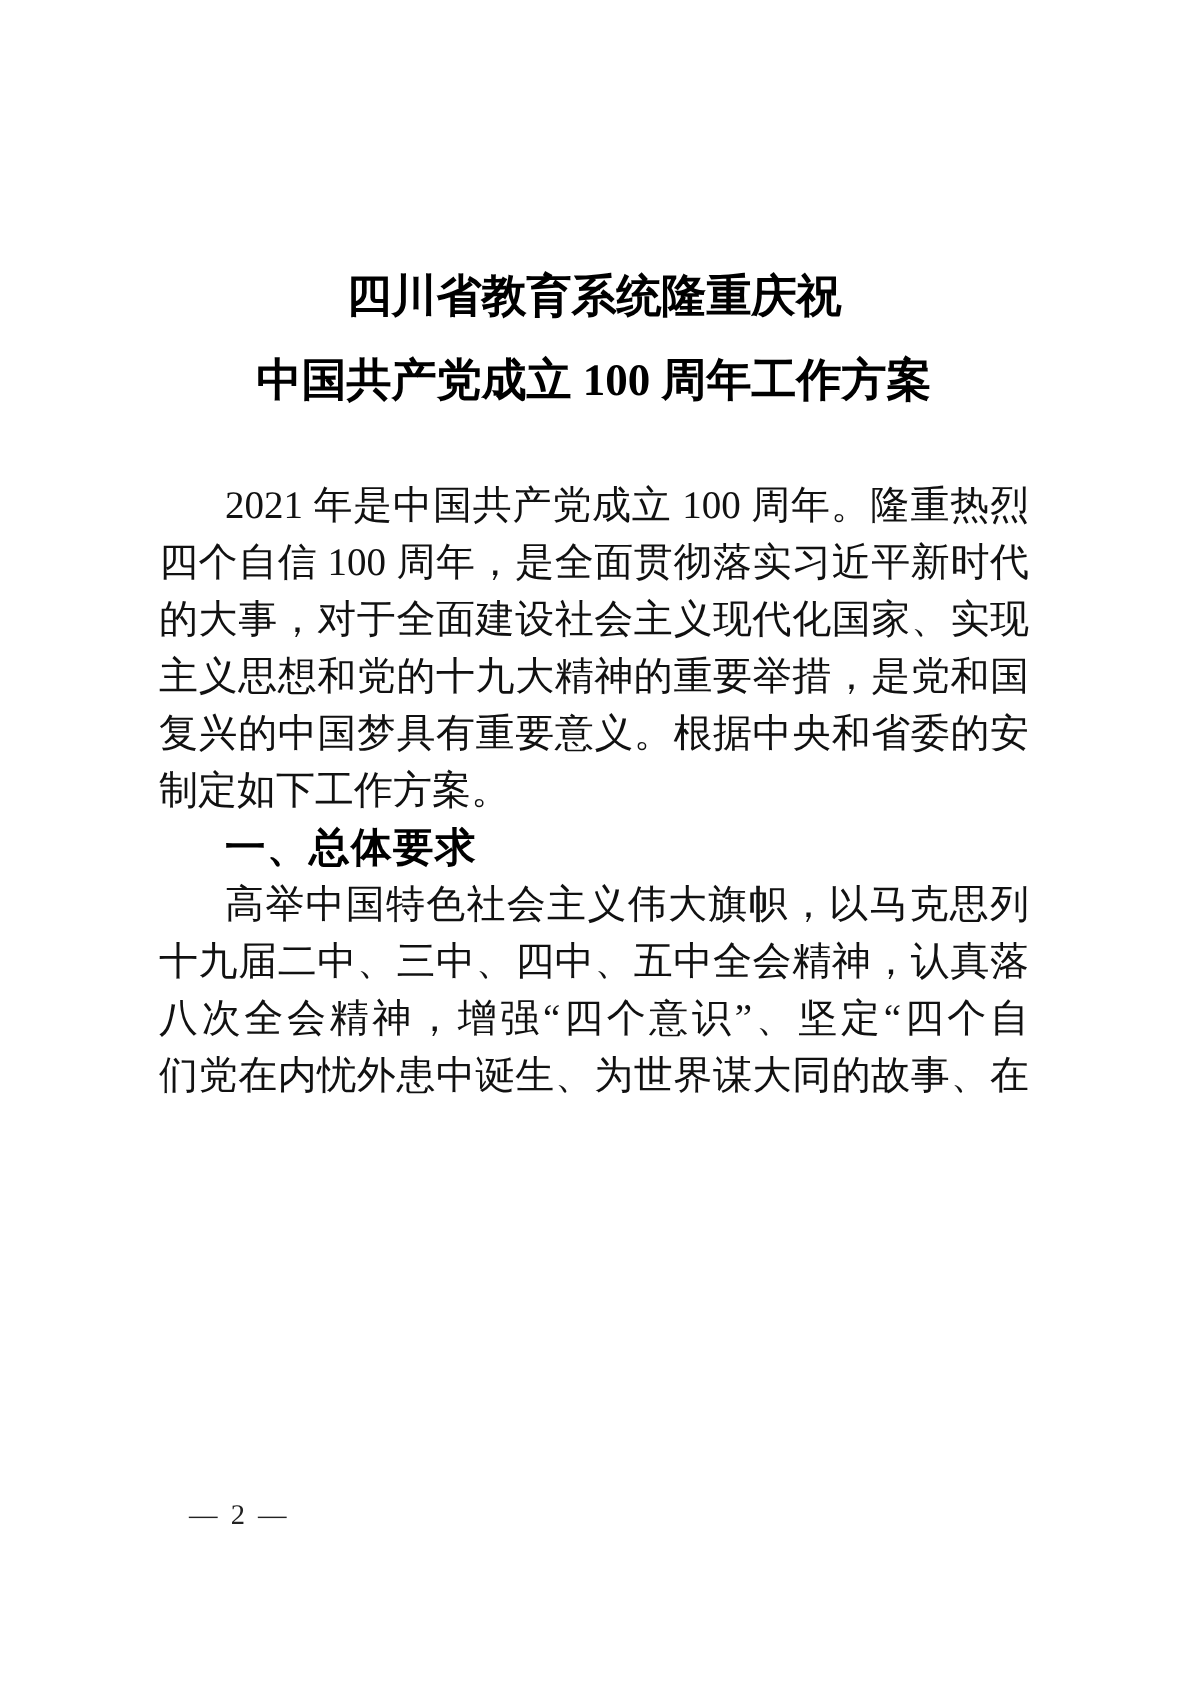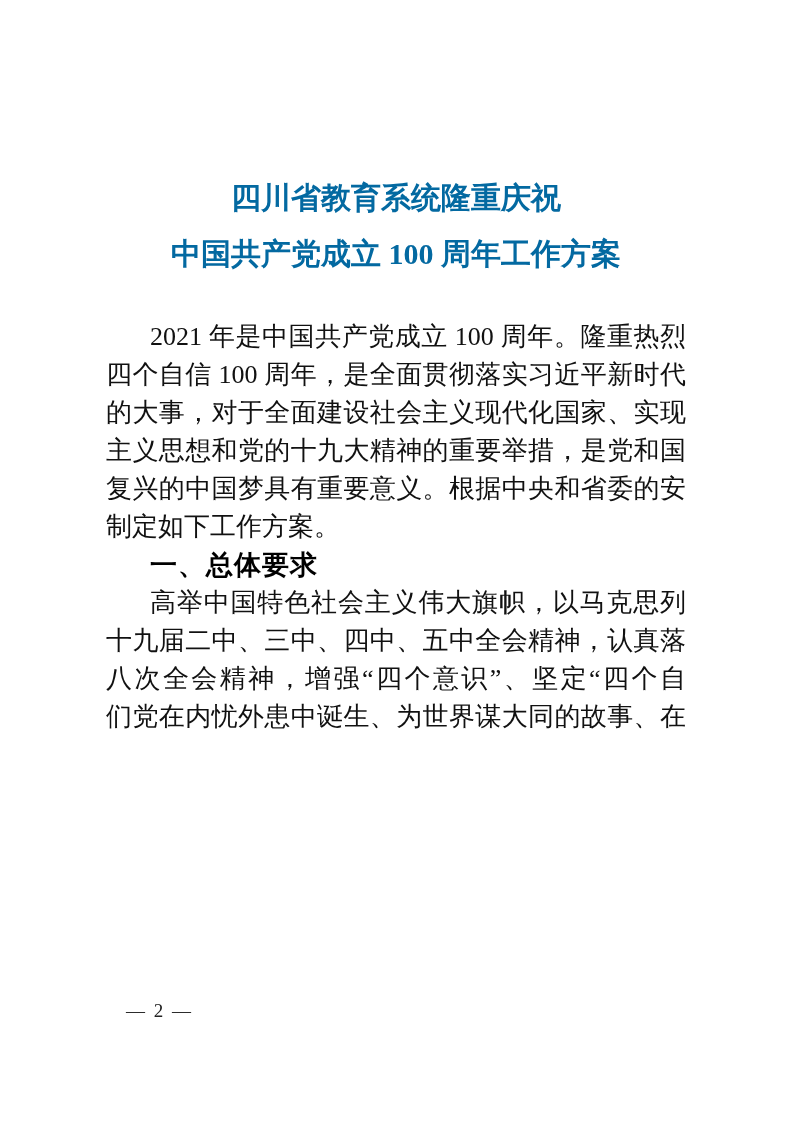--- a/index.html
+++ b/index.html
@@ -17,21 +17,21 @@
     font-family: "Liberation Serif", serif;
   }
   .doc-title {
     position: absolute;
     top: 170px;
     left: 106px;
     width: 580px;
     text-align: center;
     font-weight: bold;
     font-size: 30px;
-    color: #0369a1;
+    color: #000000;
     font-family: "Liberation Serif", serif;
   }
   .doc-title .title-line {
     height: 56px;
     line-height: 56px;
     white-space: nowrap;
   }
   .content {
     position: absolute;
     top: 318px;

